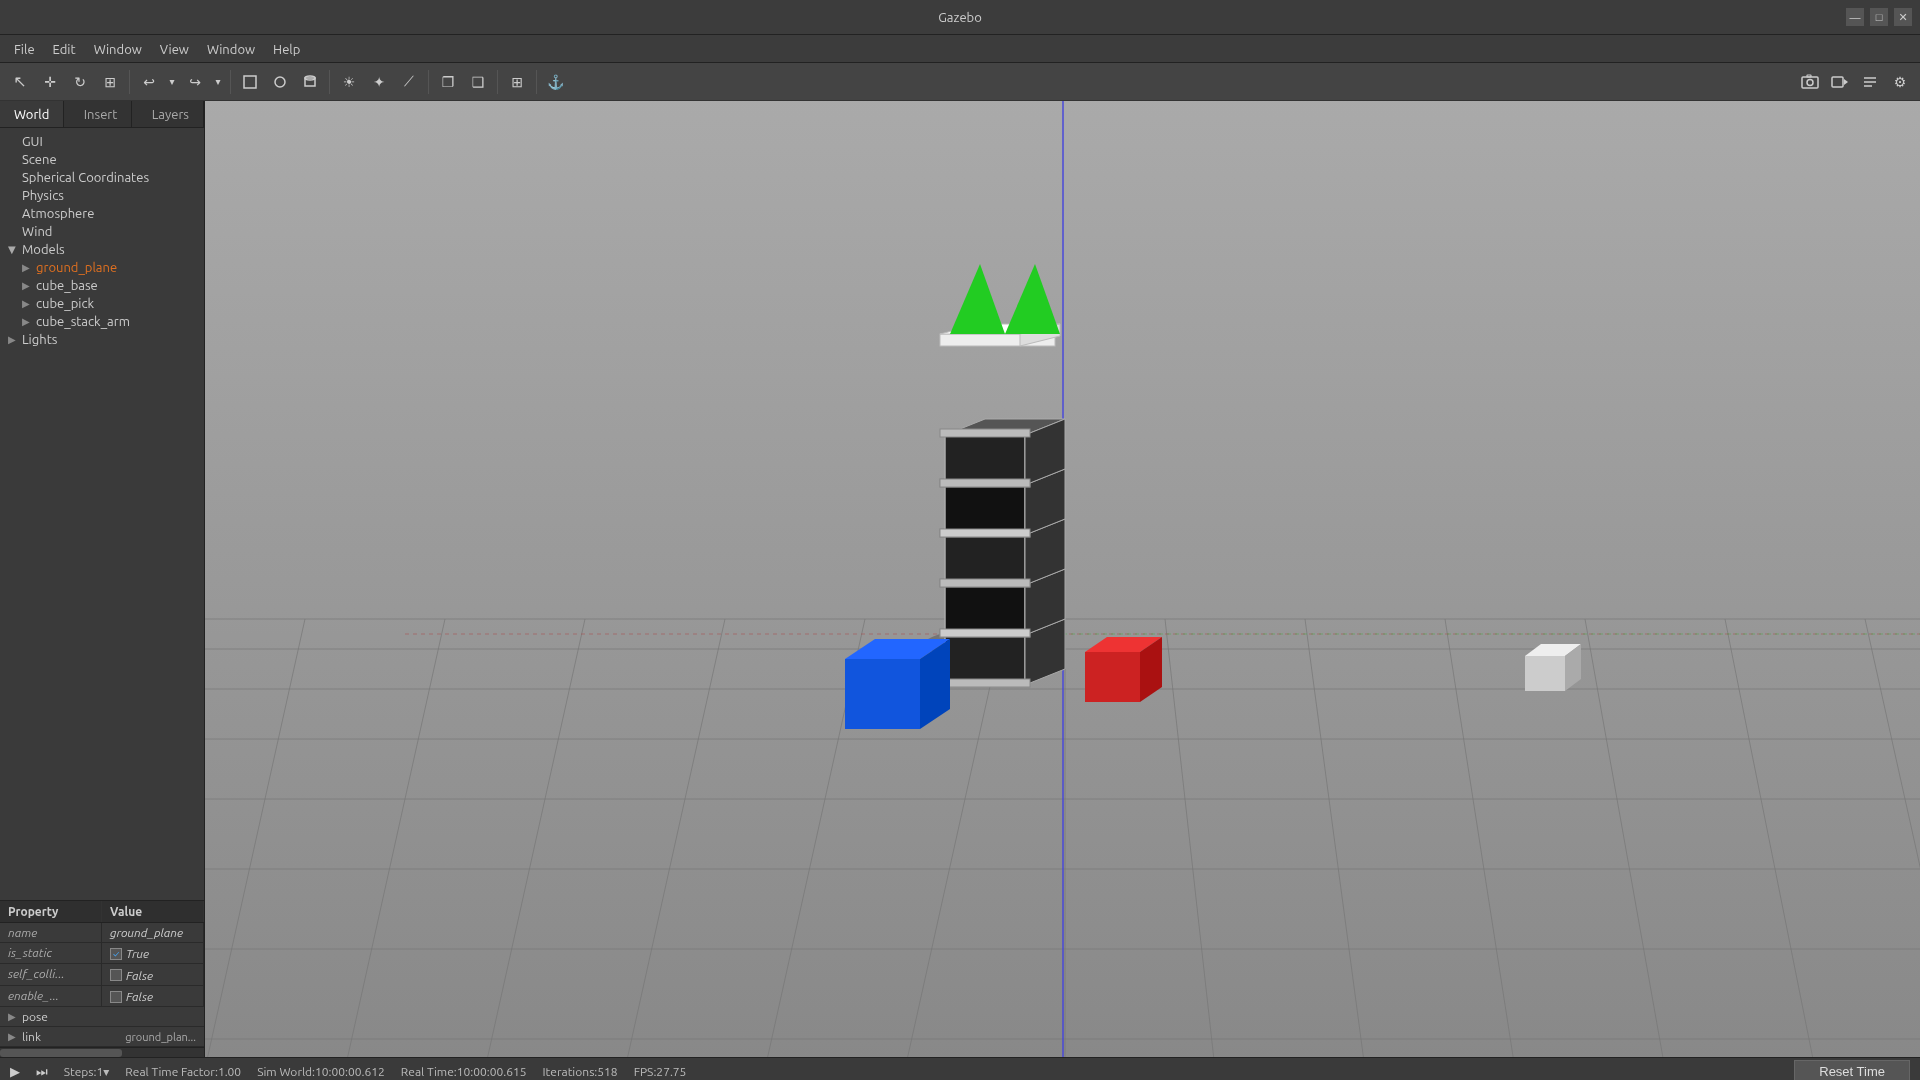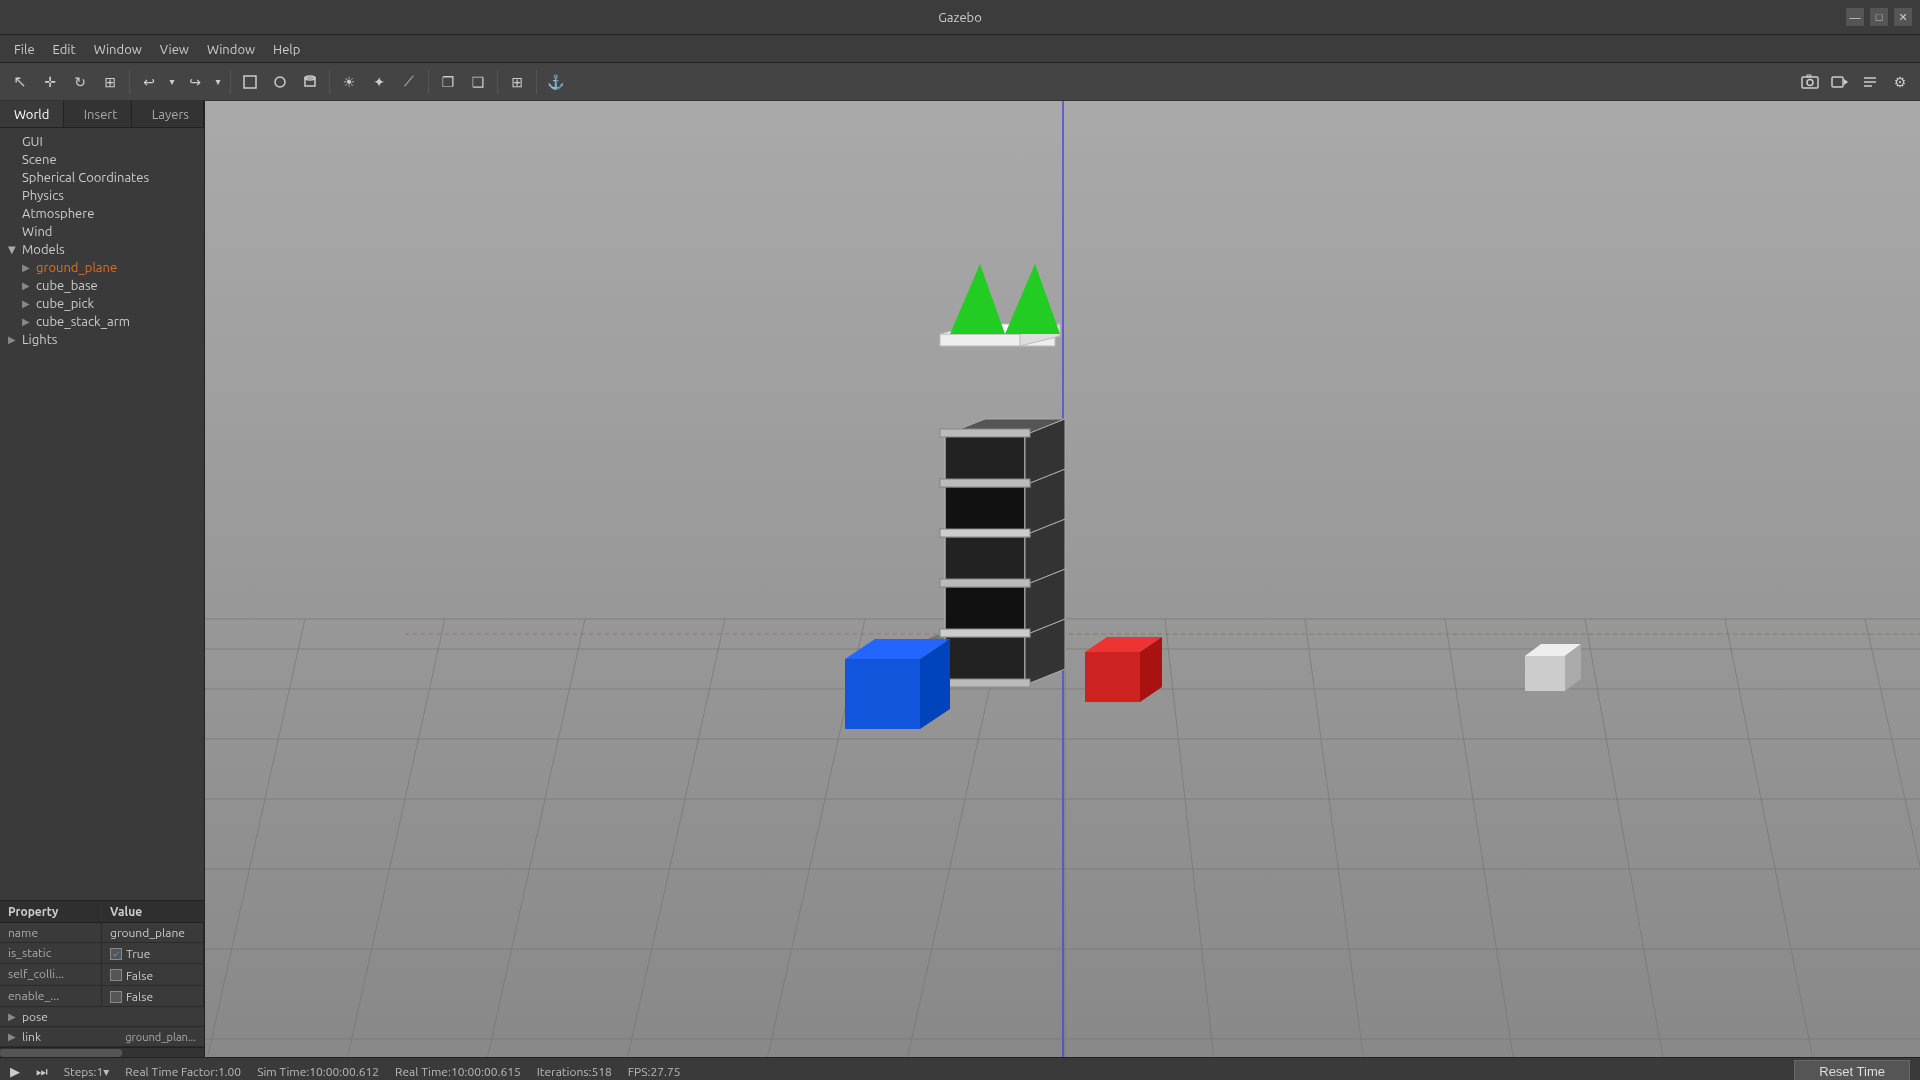--- a/index.html
+++ b/index.html
@@ -119,20 +119,21 @@
       padding: 4px 8px;
       font-weight: bold;
       color: #ccc;
       font-size: 12px;
       border-right: 1px solid #333;
     }
     .props-row {
       display: grid;
       grid-template-columns: 1fr 1fr;
       border-bottom: 1px solid #2a2a2a;
+      font-style: italic;
     }
     .props-cell {
       padding: 3px 8px;
       font-size: 12px;
       color: #ccc;
       border-right: 1px solid #2a2a2a;
       white-space: nowrap;
       overflow: hidden;
       text-overflow: ellipsis;
     }
@@ -523,21 +524,21 @@
       <span>1</span>▾
     </span>
   </div>
 
   <div class="status-item">
     <span>Real Time Factor:</span>
     <span>1.00</span>
   </div>
 
   <div class="status-item">
-    <span>Sim Time:</span>
+    <span>Sim World:</span>
     <span>10:00:00.612</span>
   </div>
 
   <div class="status-item">
     <span>Real Time:</span>
     <span>10:00:00.615</span>
   </div>
 
   <div class="status-item">
     <span>Iterations:</span>

